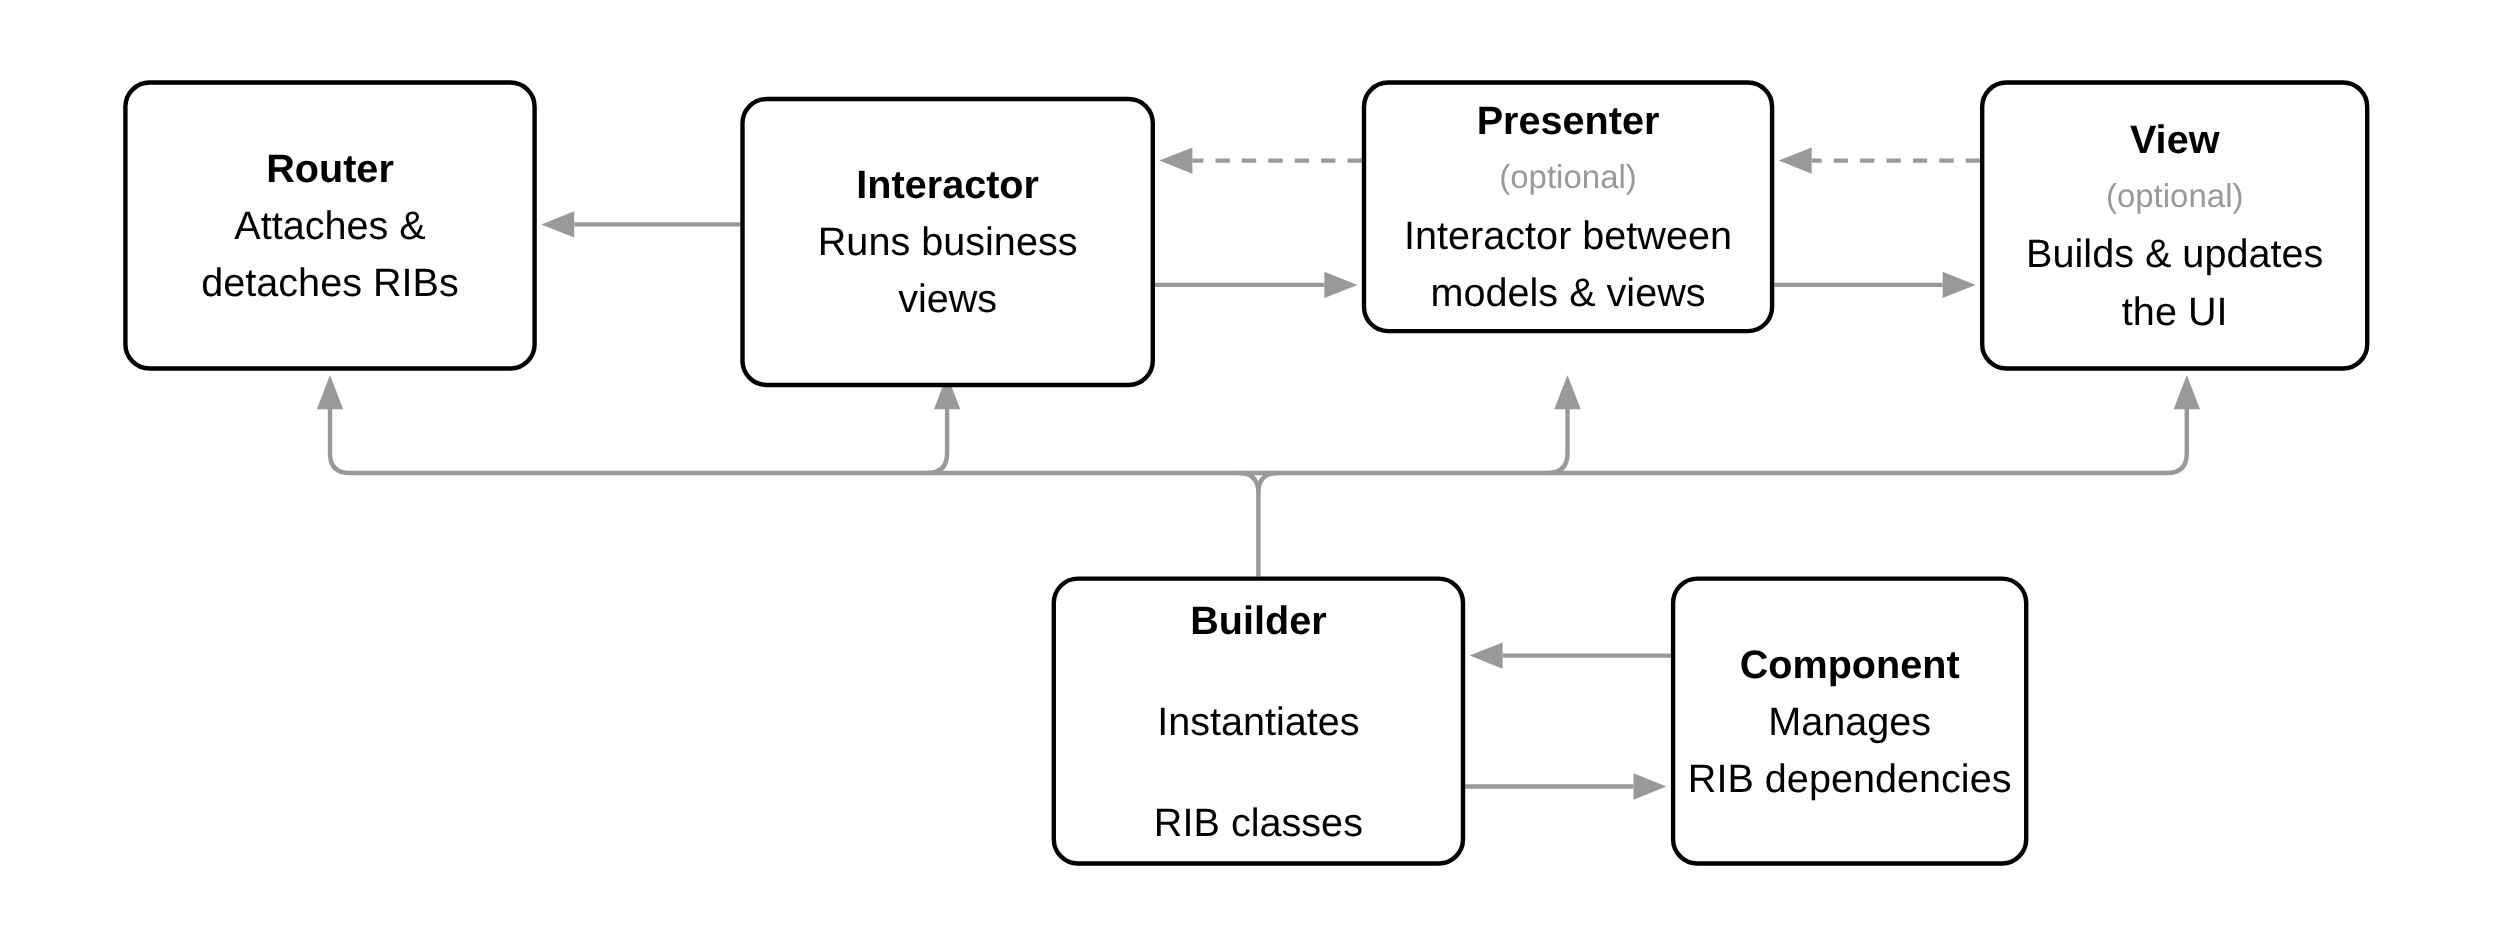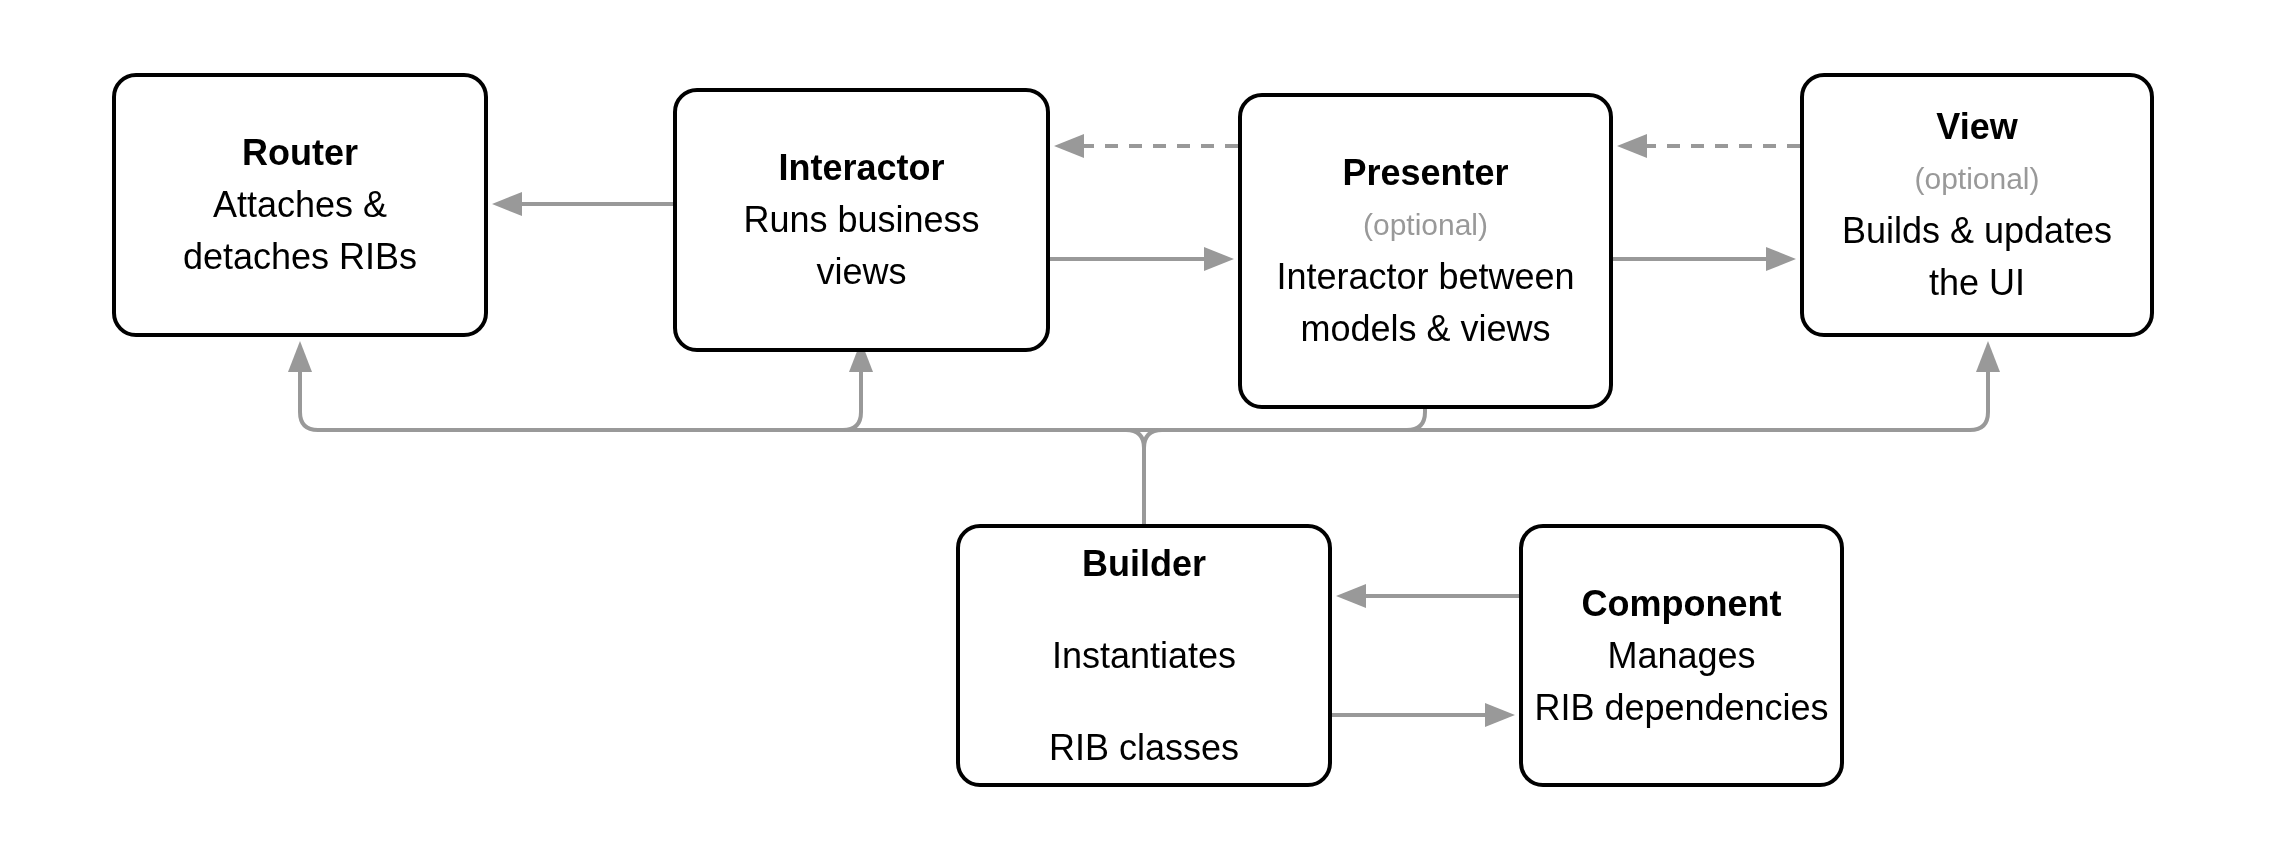--- a/index.html
+++ b/index.html
@@ -106,21 +106,21 @@
     <div class="body-line">Attaches &amp;</div>
     <div class="body-line">detaches RIBs</div>
   </div>
 
   <div class="node" style="left:673px;top:88px;width:377px;height:264px;">
     <div class="title">Interactor</div>
     <div class="body-line">Runs business</div>
     <div class="body-line">views</div>
   </div>
 
-  <div class="node" style="left:1238px;top:73px;width:375px;height:316px;margin-top:20px;">
+  <div class="node" style="left:1238px;top:73px;width:375px;height:230px;">
     <div class="title">Presenter</div>
     <div class="optional">(optional)</div>
     <div class="body-line">Interactor between</div>
     <div class="body-line">models &amp; views</div>
   </div>
 
   <div class="node" style="left:1800px;top:73px;width:354px;height:264px;">
     <div class="title">View</div>
     <div class="optional">(optional)</div>
     <div class="body-line">Builds &amp; updates</div>

